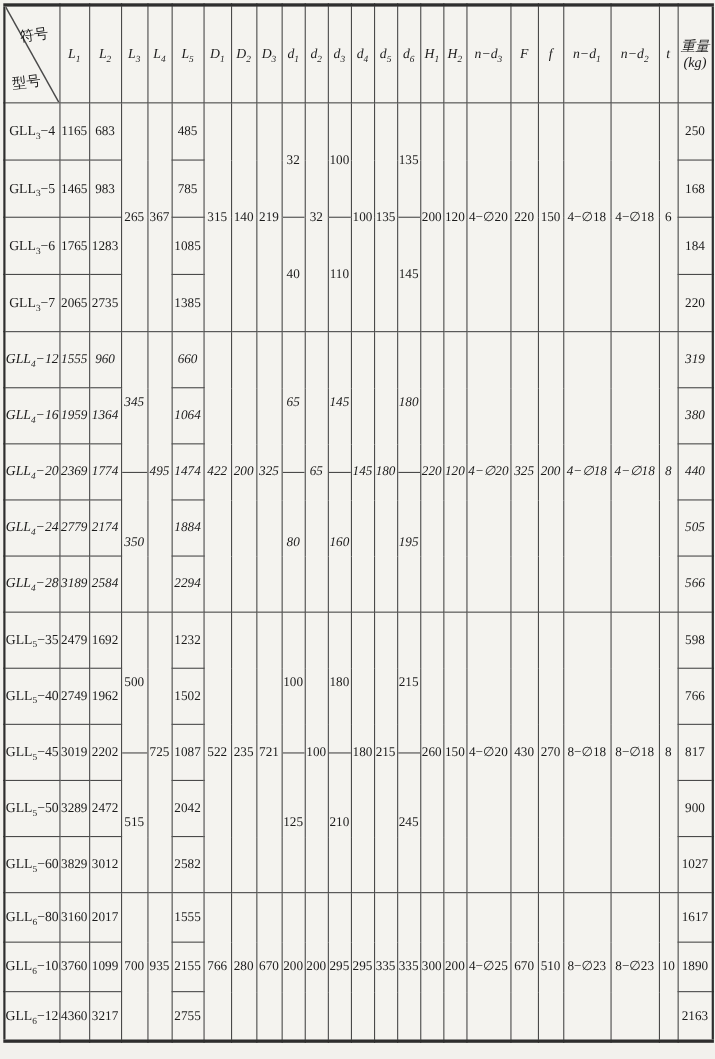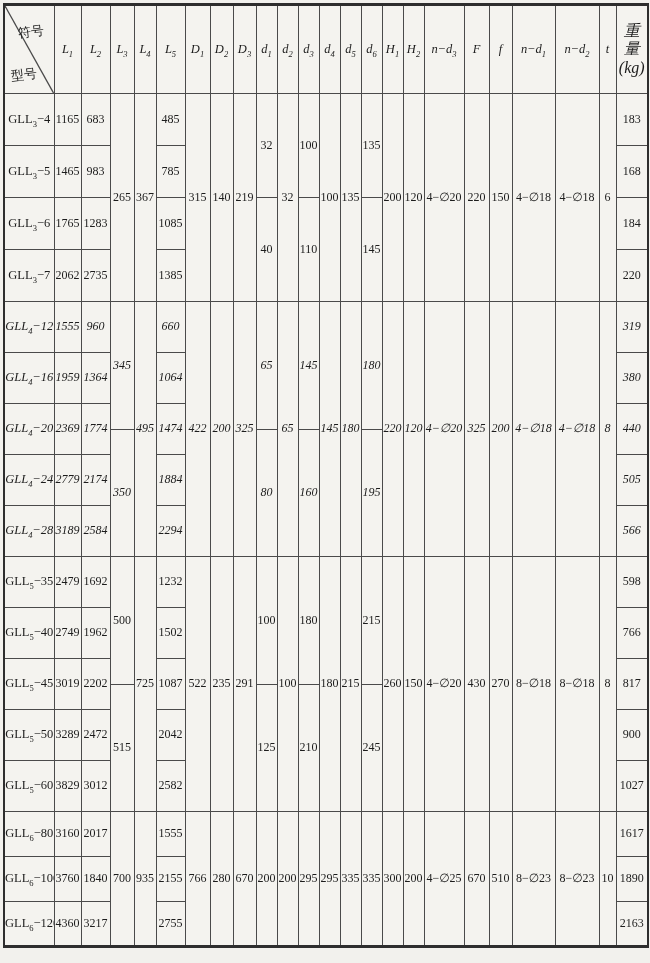--- a/index.html
+++ b/index.html
@@ -33,21 +33,21 @@
     white-space:nowrap;
   }
   tr.header-row{height:89px;}
   tr.grp-0{height:52px;}
   tr.grp-1{height:51px;font-style:italic;}
   tr.grp-2{height:51px;}
   tr.grp-3{height:45px;}
   th{font-size:12.5px;font-style:italic;}
   sub{font-size:8.5px;line-height:0;}
   .model-cell{font-size:12.5px;}
-  .weight-head{font-size:16px;line-height:1.15;white-space:normal;margin-top:7px;}
+  .weight-head{font-size:13px;line-height:1.15;white-space:normal;margin-top:7px;}
   
   .corner-cell{position:relative;}
   .corner-cell svg{position:absolute;left:0;top:0;width:100%;height:100%;display:block;}
   .corner-cell line{stroke:#4a4a4a;stroke-width:1.3;vector-effect:non-scaling-stroke;}
   .corner-top{position:absolute;top:19px;left:13px;font-size:13px;transform:rotate(-7deg);}
   .corner-bottom{position:absolute;bottom:11px;left:6px;font-size:13px;transform:rotate(-7deg);}
   
   .split-cell{position:relative;}
   .split-box{position:absolute;left:0;top:0;right:0;bottom:0;display:flex;flex-direction:column;}
   .half{flex:1 1 0;display:flex;align-items:center;justify-content:center;}
@@ -151,39 +151,39 @@
             </div>
           </td>
           <td rowspan="4">200</td>
           <td rowspan="4">120</td>
           <td rowspan="4">4−∅20</td>
           <td rowspan="4">220</td>
           <td rowspan="4">150</td>
           <td rowspan="4">4−∅18</td>
           <td rowspan="4">4−∅18</td>
           <td rowspan="4">6</td>
-          <td>183</td>
+          <td>250</td>
         </tr>
         <tr class="grp-0">
           <td class="model-cell"><span>GLL</span><sub>3</sub><span>−5</span></td>
           <td>1465</td>
           <td>983</td>
           <td>785</td>
           <td>168</td>
         </tr>
         <tr class="grp-0">
           <td class="model-cell"><span>GLL</span><sub>3</sub><span>−6</span></td>
           <td>1765</td>
           <td>1283</td>
           <td>1085</td>
           <td>184</td>
         </tr>
         <tr class="grp-0">
           <td class="model-cell"><span>GLL</span><sub>3</sub><span>−7</span></td>
-          <td>2062</td>
+          <td>2065</td>
           <td>2735</td>
           <td>1385</td>
           <td>220</td>
         </tr>
         <tr class="grp-1">
           <td class="model-cell"><span>GLL</span><sub>4</sub><span>−12</span></td>
           <td>1555</td>
           <td>960</td>
           <td class="split-cell" rowspan="5">
             <div class="split-box">
@@ -262,21 +262,21 @@
           <td class="split-cell" rowspan="5">
             <div class="split-box">
               <div class="half half-top">500</div>
               <div class="half">515</div>
             </div>
           </td>
           <td rowspan="5">725</td>
           <td>1232</td>
           <td rowspan="5">522</td>
           <td rowspan="5">235</td>
-          <td rowspan="5">291</td>
+          <td rowspan="5">721</td>
           <td class="split-cell" rowspan="5">
             <div class="split-box">
               <div class="half half-top">100</div>
               <div class="half">125</div>
             </div>
           </td>
           <td rowspan="5">100</td>
           <td class="split-cell" rowspan="5">
             <div class="split-box">
               <div class="half half-top">180</div>
@@ -351,21 +351,21 @@
           <td rowspan="3">670</td>
           <td rowspan="3">510</td>
           <td rowspan="3">8−∅23</td>
           <td rowspan="3">8−∅23</td>
           <td rowspan="3">10</td>
           <td>1617</td>
         </tr>
         <tr class="grp-3">
           <td class="model-cell"><span>GLL</span><sub>6</sub><span>−100</span></td>
           <td>3760</td>
-          <td>1840</td>
+          <td>1099</td>
           <td>2155</td>
           <td>1890</td>
         </tr>
         <tr class="grp-3">
           <td class="model-cell"><span>GLL</span><sub>6</sub><span>−120</span></td>
           <td>4360</td>
           <td>3217</td>
           <td>2755</td>
           <td>2163</td>
         </tr>

